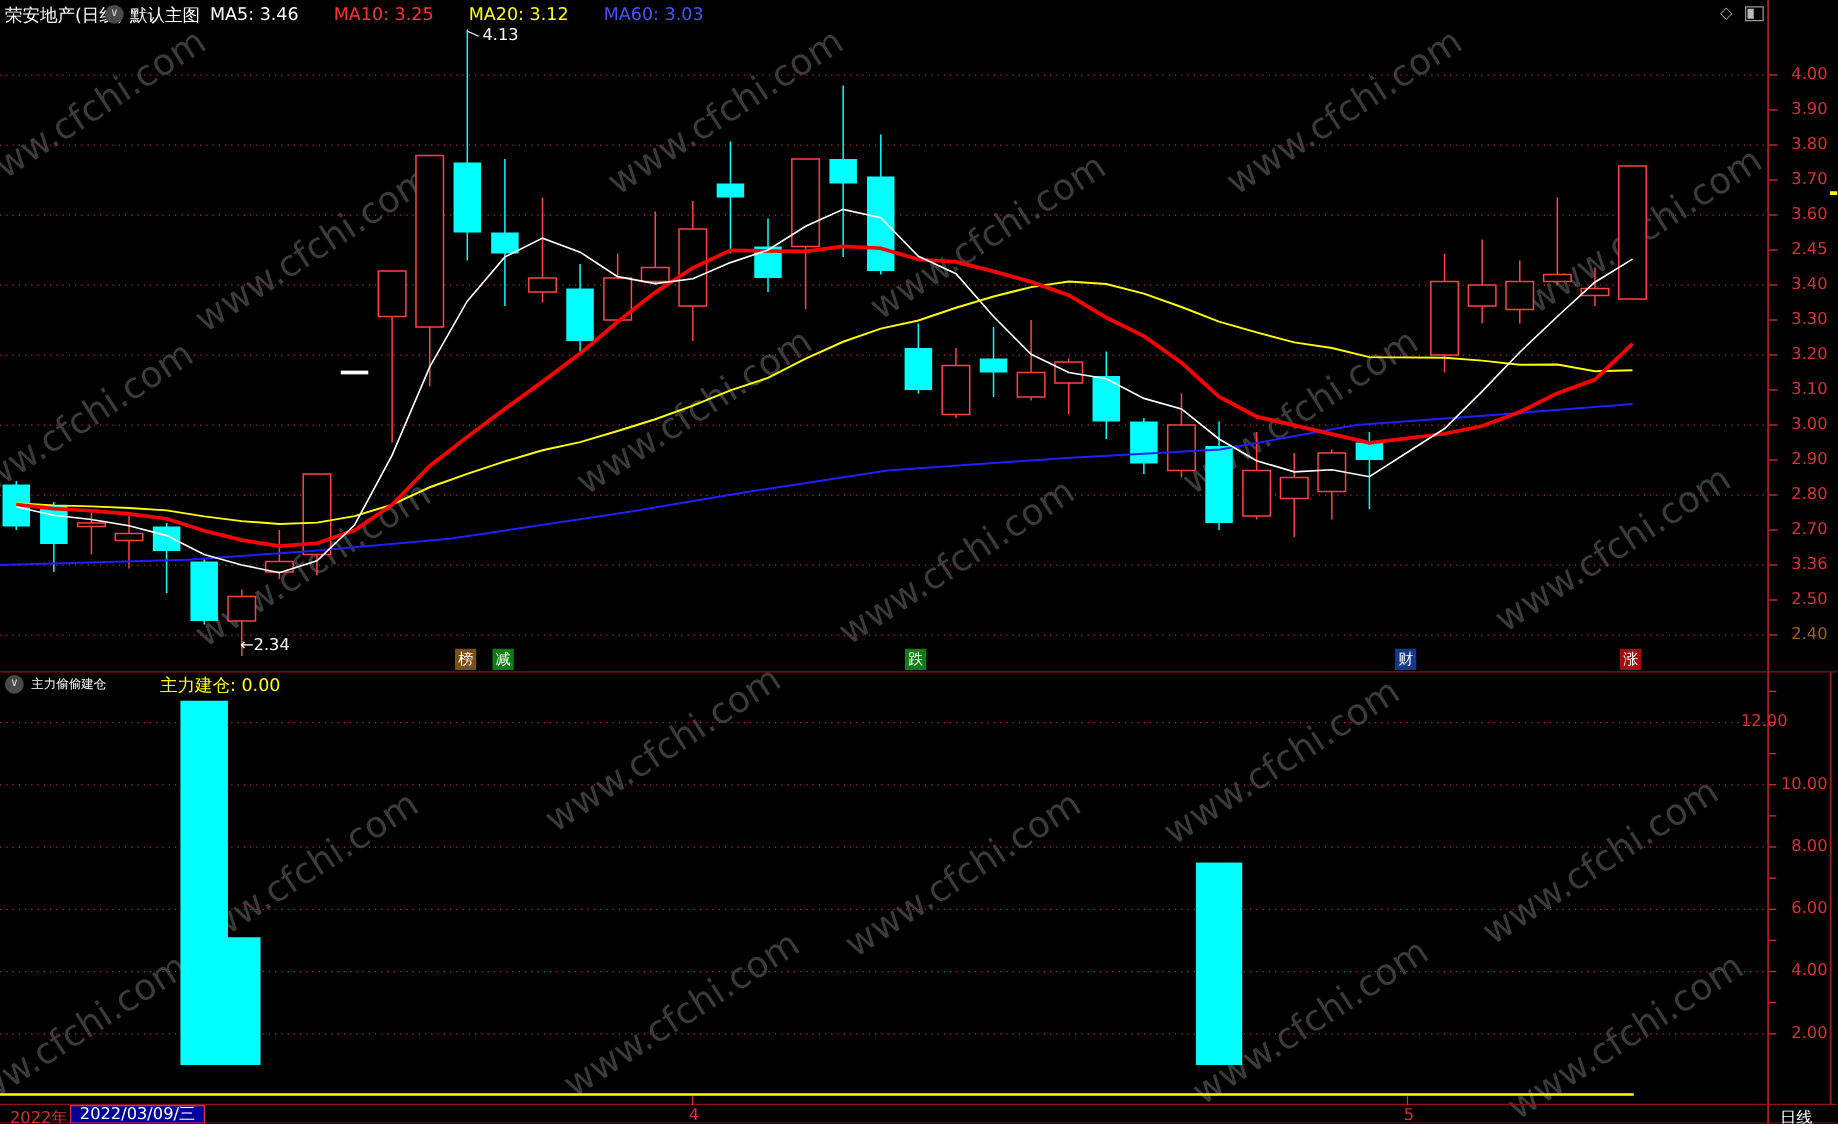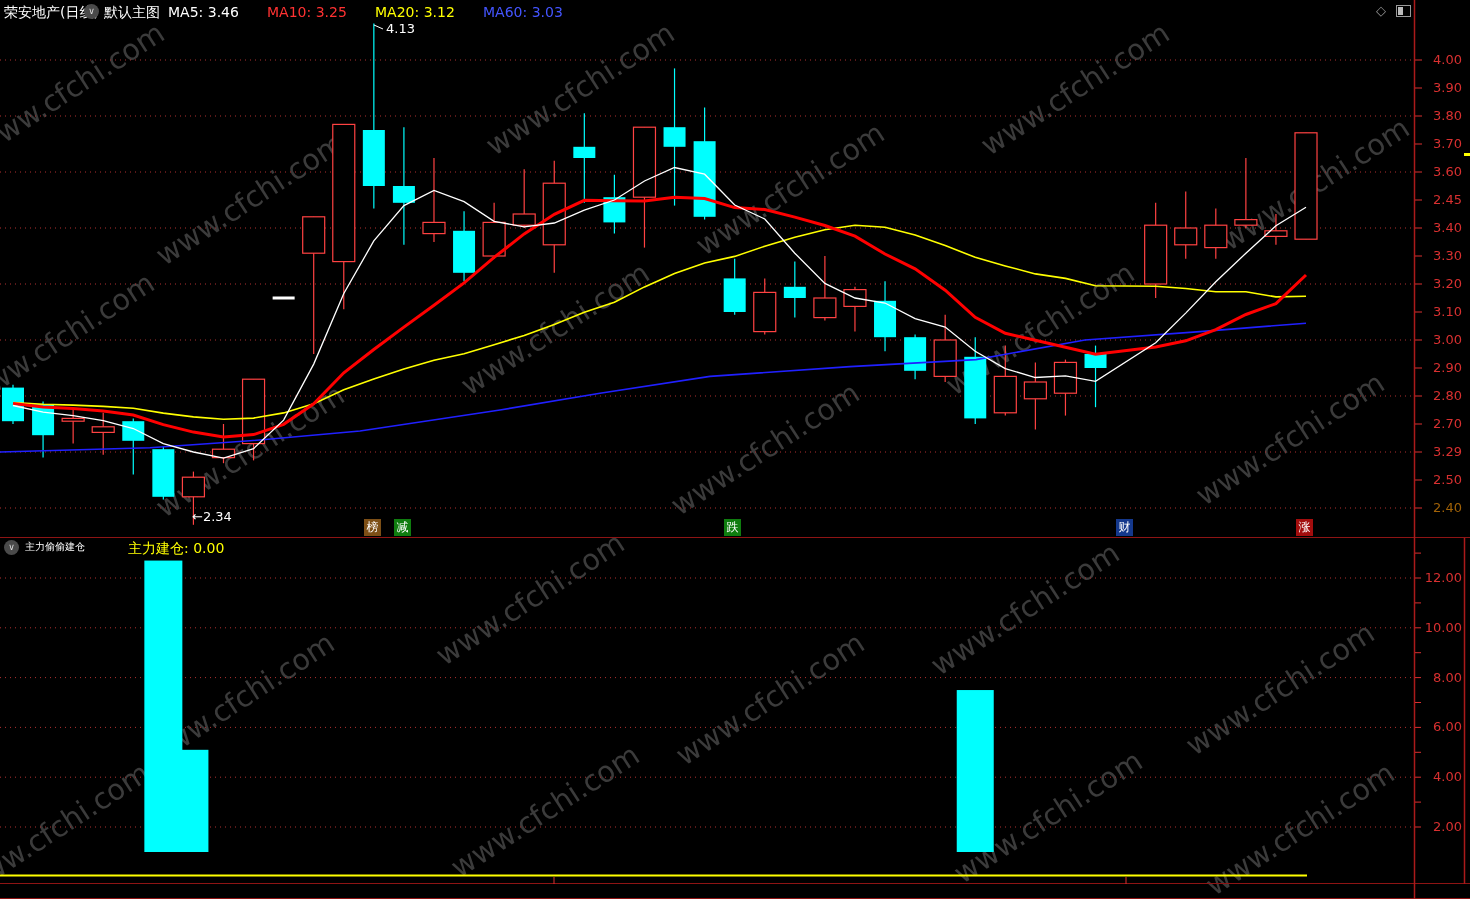--- a/index.html
+++ b/index.html
@@ -239,25 +239,31 @@
       <div class="price-label" style="left: 1420px; top: 164px; color: rgb(216, 48, 48);">3.60</div>
       <div class="price-label" style="left: 1420px; top: 192px; color: rgb(216, 48, 48);">2.45</div>
       <div class="price-label" style="left: 1420px; top: 220px; color: rgb(216, 48, 48);">3.40</div>
       <div class="price-label" style="left: 1420px; top: 248px; color: rgb(216, 48, 48);">3.30</div>
       <div class="price-label" style="left: 1420px; top: 276px; color: rgb(216, 48, 48);">3.20</div>
       <div class="price-label" style="left: 1420px; top: 304px; color: rgb(216, 48, 48);">3.10</div>
       <div class="price-label" style="left: 1420px; top: 332px; color: rgb(216, 48, 48);">3.00</div>
       <div class="price-label" style="left: 1420px; top: 360px; color: rgb(216, 48, 48);">2.90</div>
       <div class="price-label" style="left: 1420px; top: 388px; color: rgb(216, 48, 48);">2.80</div>
       <div class="price-label" style="left: 1420px; top: 416px; color: rgb(216, 48, 48);">2.70</div>
-      <div class="price-label" style="left: 1420px; top: 444px; color: rgb(216, 48, 48);">3.29</div>
+      <div class="price-label" style="left: 1420px; top: 444px; color: rgb(216, 48, 48);">3.36</div>
       <div class="price-label" style="left: 1420px; top: 472px; color: rgb(216, 48, 48);">2.50</div>
       <div class="price-label" style="left: 1420px; top: 500px; color: #a16207;">2.40</div>
-      <div class="price-label" style="left: 1420px; top: 570px; color: rgb(216, 48, 48);">12.00</div>
+      <div class="price-label" style="left: 1388px; top: 570px; color: rgb(216, 48, 48);">12.00</div>
       <div class="price-label" style="left: 1420px; top: 619.8px; color: rgb(216, 48, 48);">10.00</div>
       <div class="price-label" style="left: 1420px; top: 669.6px; color: rgb(216, 48, 48);">8.00</div>
       <div class="price-label" style="left: 1420px; top: 719.4px; color: rgb(216, 48, 48);">6.00</div>
       <div class="price-label" style="left: 1420px; top: 769.2px; color: rgb(216, 48, 48);">4.00</div>
       <div class="price-label" style="left: 1420px; top: 819px; color: rgb(216, 48, 48);">2.00</div>
     </div>
 
+<div id="bottom-bar">
+  <span class="bb" style="left:8px;color:#d83030;">2022年</span>
+  <div id="date-box">2022/03/09/三</div>
+  <span id="month-labels"><span class="bb" style="left: 551px; color: rgb(216, 48, 48);">4</span><span class="bb" style="left: 1123px; color: rgb(216, 48, 48);">5</span></span>
+  <span class="bb" style="left:1424px;color:#fff;">日线</span>
+</div>
 
 </div>
 
 </body></html>

